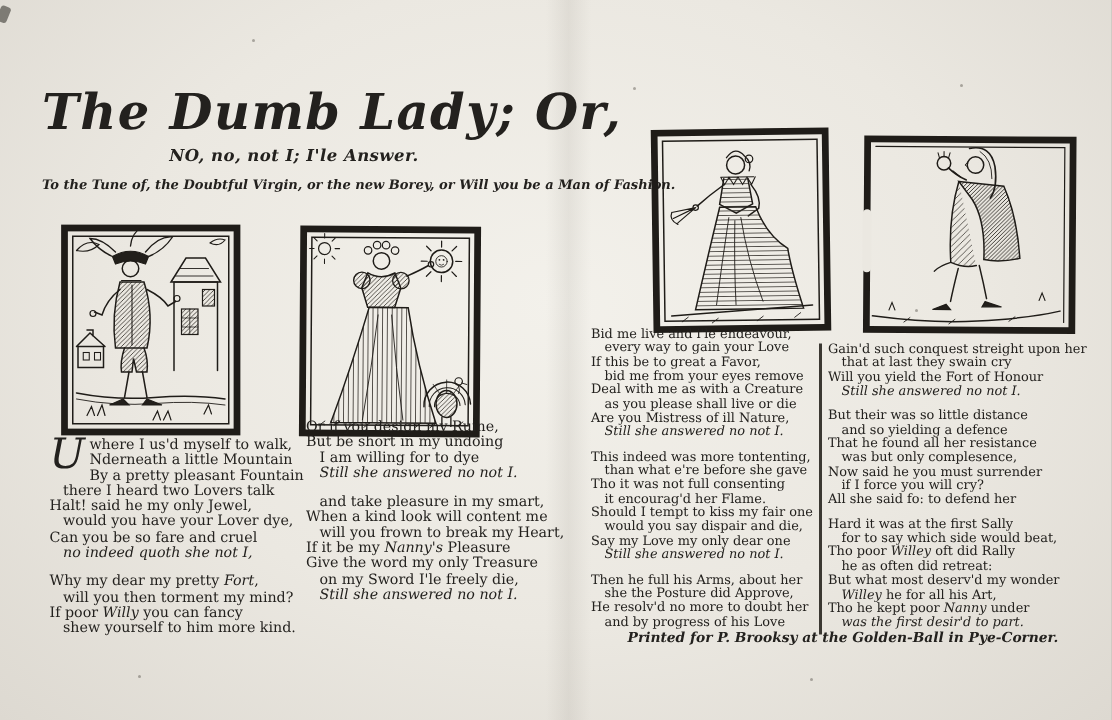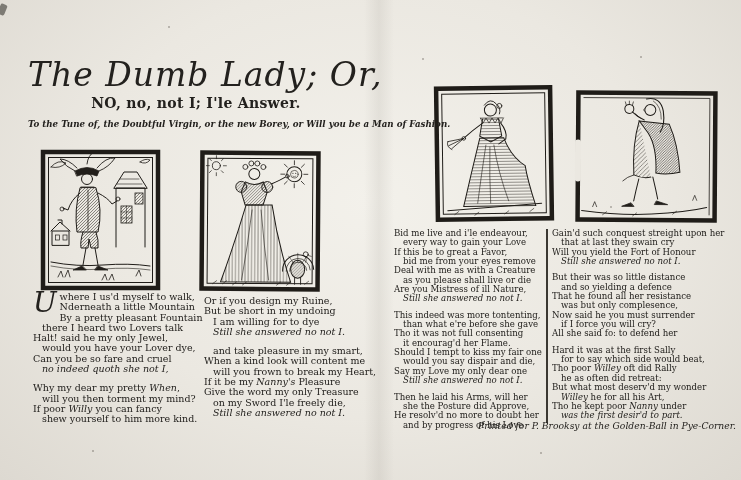--- a/index.html
+++ b/index.html
@@ -4,37 +4,37 @@
 <style>
   html,body{margin:0;padding:0;background:#c9c6bf;}
   #scan{
     position:relative;width:741px;height:480px;overflow:hidden;
     background:radial-gradient(ellipse at 50% 42%, #f3f1eb 0%, #ebe8e1 55%, #ddd9d1 100%);
     font-family:"DejaVu Serif","Liberation Serif",serif;color:#23211e;
   }
   .abs{position:absolute;}
   
   #title-block{left:28px;top:56px;width:336px;text-align:center;}
-  #title-block h1{margin:0;font-style:italic;font-weight:400;font-size:33px;line-height:38px;letter-spacing:1px;white-space:nowrap;}
-  .subtitle{font-weight:600;font-size:14px;line-height:17px;margin-top:1px;letter-spacing:.3px;}
+  #title-block h1{margin:0;font-style:italic;font-weight:700;font-size:33px;line-height:38px;letter-spacing:1px;white-space:nowrap;}
+  .subtitle{font-style:italic;font-weight:600;font-size:11px;line-height:17px;margin-top:1px;letter-spacing:.3px;}
   .tune{font-style:italic;font-weight:700;font-size:8.7px;line-height:10px;margin-top:7px;white-space:nowrap;}
   
   .col{position:absolute;}
   .col.big{font-size:9.5px;line-height:10.3px;}
   .col.small{font-size:8.6px;line-height:9.35px;}
   .stanza{margin:0 0 9px 0;}
   .small .stanza{margin-bottom:7px;}
   .line{white-space:nowrap;}
   .line.ind{padding-left:9px;}
   .line.ital{font-style:italic;}
   .line i{font-style:italic;}
   .dropcap{float:left;font-size:28px;line-height:21px;font-style:italic;margin:0 3px 0 0;}
   
   #rule34{left:546px;top:229px;width:1.5px;height:194px;background:#3b3832;}
-  #imprint{left:388px;top:420px;width:348px;text-align:right;font-style:italic;font-weight:400;font-size:9.2px;white-space:nowrap;}
+  #imprint{left:388px;top:420px;width:348px;text-align:center;font-style:italic;font-weight:700;font-size:9.2px;white-space:nowrap;}
   .fold{left:364px;top:0;width:30px;height:480px;background:linear-gradient(90deg,rgba(0,0,0,0) 0%,rgba(110,104,94,.10) 50%,rgba(0,0,0,0) 100%);}
   .speck{width:2px;height:2px;border-radius:50%;background:rgba(60,55,48,.38);}
   #corner-nick{left:-1px;top:4px;width:7px;height:11px;background:rgba(44,41,37,.55);transform:rotate(22deg);border-radius:2px;}
   
   figure.cut{position:absolute;margin:0;padding:0;}
   figure.cut svg{display:block;}
   #cutB{transform:rotate(.4deg);}
   #cutC{transform:rotate(-.8deg);}
   #cutD{transform:rotate(.4deg);}
 </style>
@@ -205,44 +205,44 @@
         <div class="line ind">where I us'd myself to walk,</div>
         <div class="line">Nderneath a little Mountain</div>
         <div class="line">By a pretty pleasant Fountain</div>
         <div class="line ind">there I heard two Lovers talk</div>
         <div class="line">Halt! said he my only Jewel,</div>
         <div class="line ind">would you have your Lover dye,</div>
         <div class="line">Can you be so fare and cruel</div>
         <div class="line ind ital">no indeed quoth she not I,</div>
       </div>
       <div class="stanza">
-        <div class="line">Why my dear my pretty <i>When</i>,</div>
+        <div class="line">Why my dear my pretty <i>Fort</i>,</div>
         <div class="line ind">will you then torment my mind?</div>
         <div class="line">If poor <i>Willy</i> you can fancy</div>
         <div class="line ind">shew yourself to him more kind.</div>
       </div>
     </div>
-  <div class="col big" id="col2" style="left:204px;top:296px;width:168px;">
+  <div class="col big" id="col2" style="left:204px;top:280px;width:168px;">
       <div class="stanza">
         <div class="line">Or if you design my Ruine,</div>
         <div class="line">But be short in my undoing</div>
         <div class="line ind">I am willing for to dye</div>
         <div class="line ind ital">Still she answered no not I.</div>
       </div>
       <div class="stanza">
         <div class="line ind">and take pleasure in my smart,</div>
         <div class="line">When a kind look will content me</div>
         <div class="line ind">will you frown to break my Heart,</div>
         <div class="line">If it be my <i>Nanny's</i> Pleasure</div>
         <div class="line">Give the word my only Treasure</div>
         <div class="line ind">on my Sword I'le freely die,</div>
         <div class="line ind ital">Still she answered no not I.</div>
       </div>
     </div>
-  <div class="col small" id="col3" style="left:394px;top:229px;width:152px;">
+  <div class="col small" id="col3" style="left:394px;top:219px;width:152px;">
       <div class="stanza">
         <div class="line">Bid me live and i'le endeavour,</div>
         <div class="line ind">every way to gain your Love</div>
         <div class="line">If this be to great a Favor,</div>
         <div class="line ind">bid me from your eyes remove</div>
         <div class="line">Deal with me as with a Creature</div>
         <div class="line ind">as you please shall live or die</div>
         <div class="line">Are you Mistress of ill Nature,</div>
         <div class="line ind ital">Still she answered no not I.</div>
       </div>
@@ -250,21 +250,21 @@
         <div class="line">This indeed was more tontenting,</div>
         <div class="line ind">than what e're before she gave</div>
         <div class="line">Tho it was not full consenting</div>
         <div class="line ind">it encourag'd her Flame.</div>
         <div class="line">Should I tempt to kiss my fair one</div>
         <div class="line ind">would you say dispair and die,</div>
         <div class="line">Say my Love my only dear one</div>
         <div class="line ind ital">Still she answered no not I.</div>
       </div>
       <div class="stanza">
-        <div class="line">Then he laid his Arms, will her</div>
+        <div class="line">Then he full his Arms, about her</div>
         <div class="line ind">she the Posture did Approve,</div>
         <div class="line">He resolv'd no more to doubt her</div>
         <div class="line ind">and by progress of his Love</div>
       </div>
     </div>
   <div class="col small" id="col4" style="left:552px;top:229px;width:185px;">
       <div class="stanza">
         <div class="line">Gain'd such conquest streight upon her</div>
         <div class="line ind">that at last they swain cry</div>
         <div class="line">Will you yield the Fort of Honour</div>

